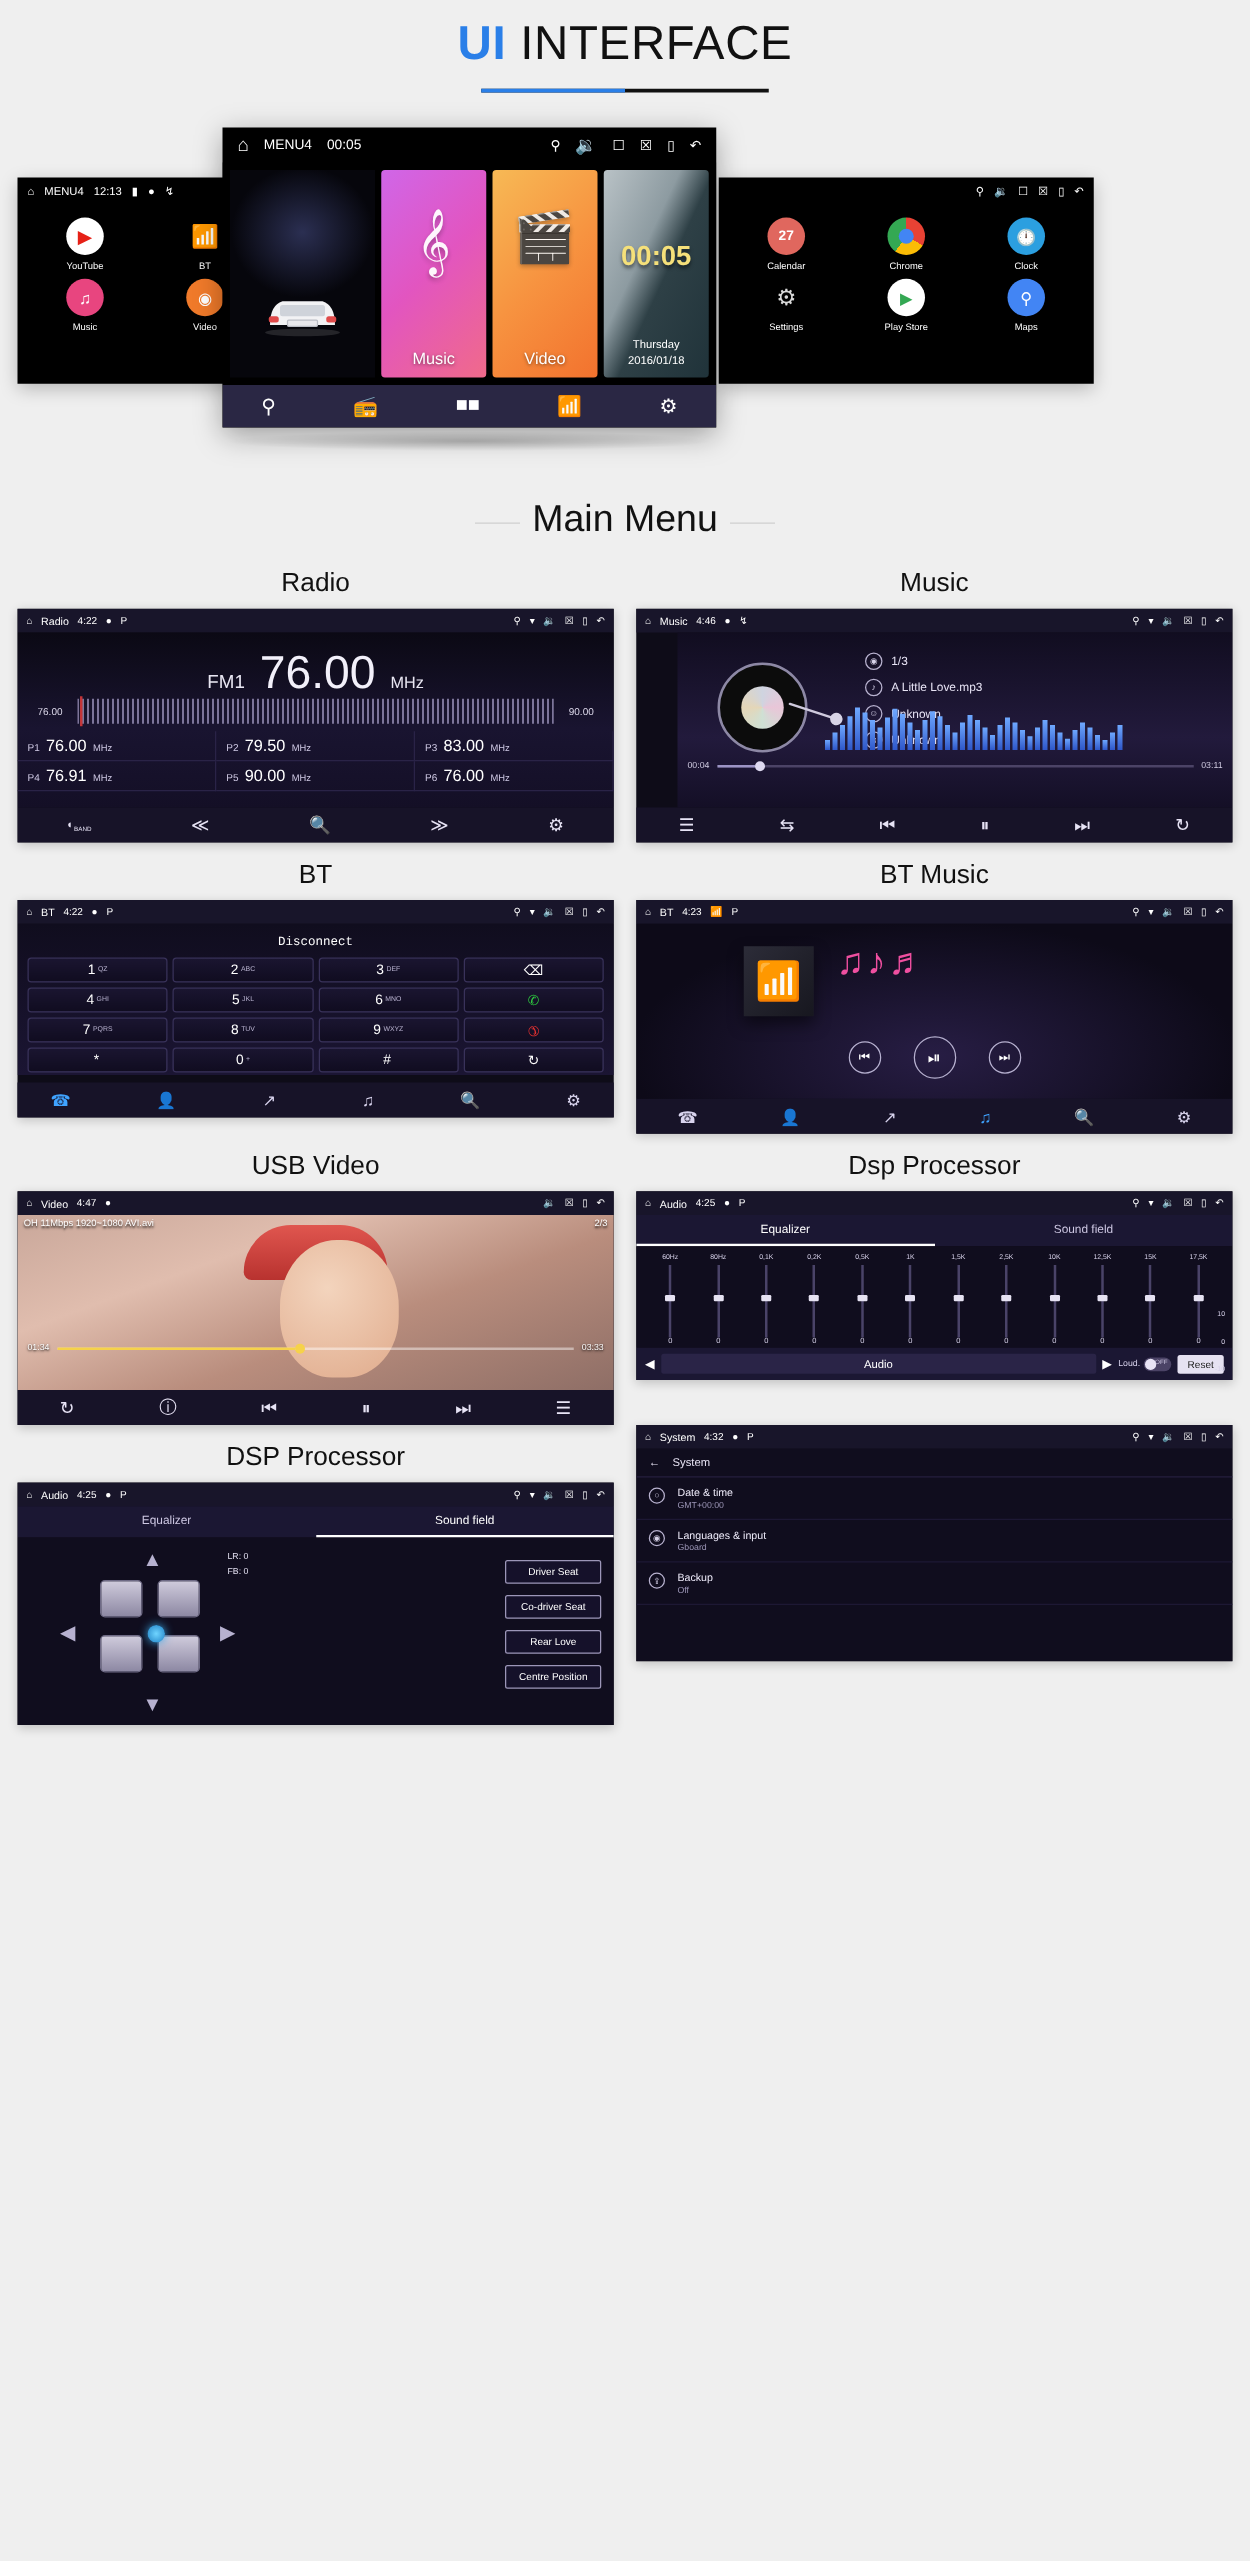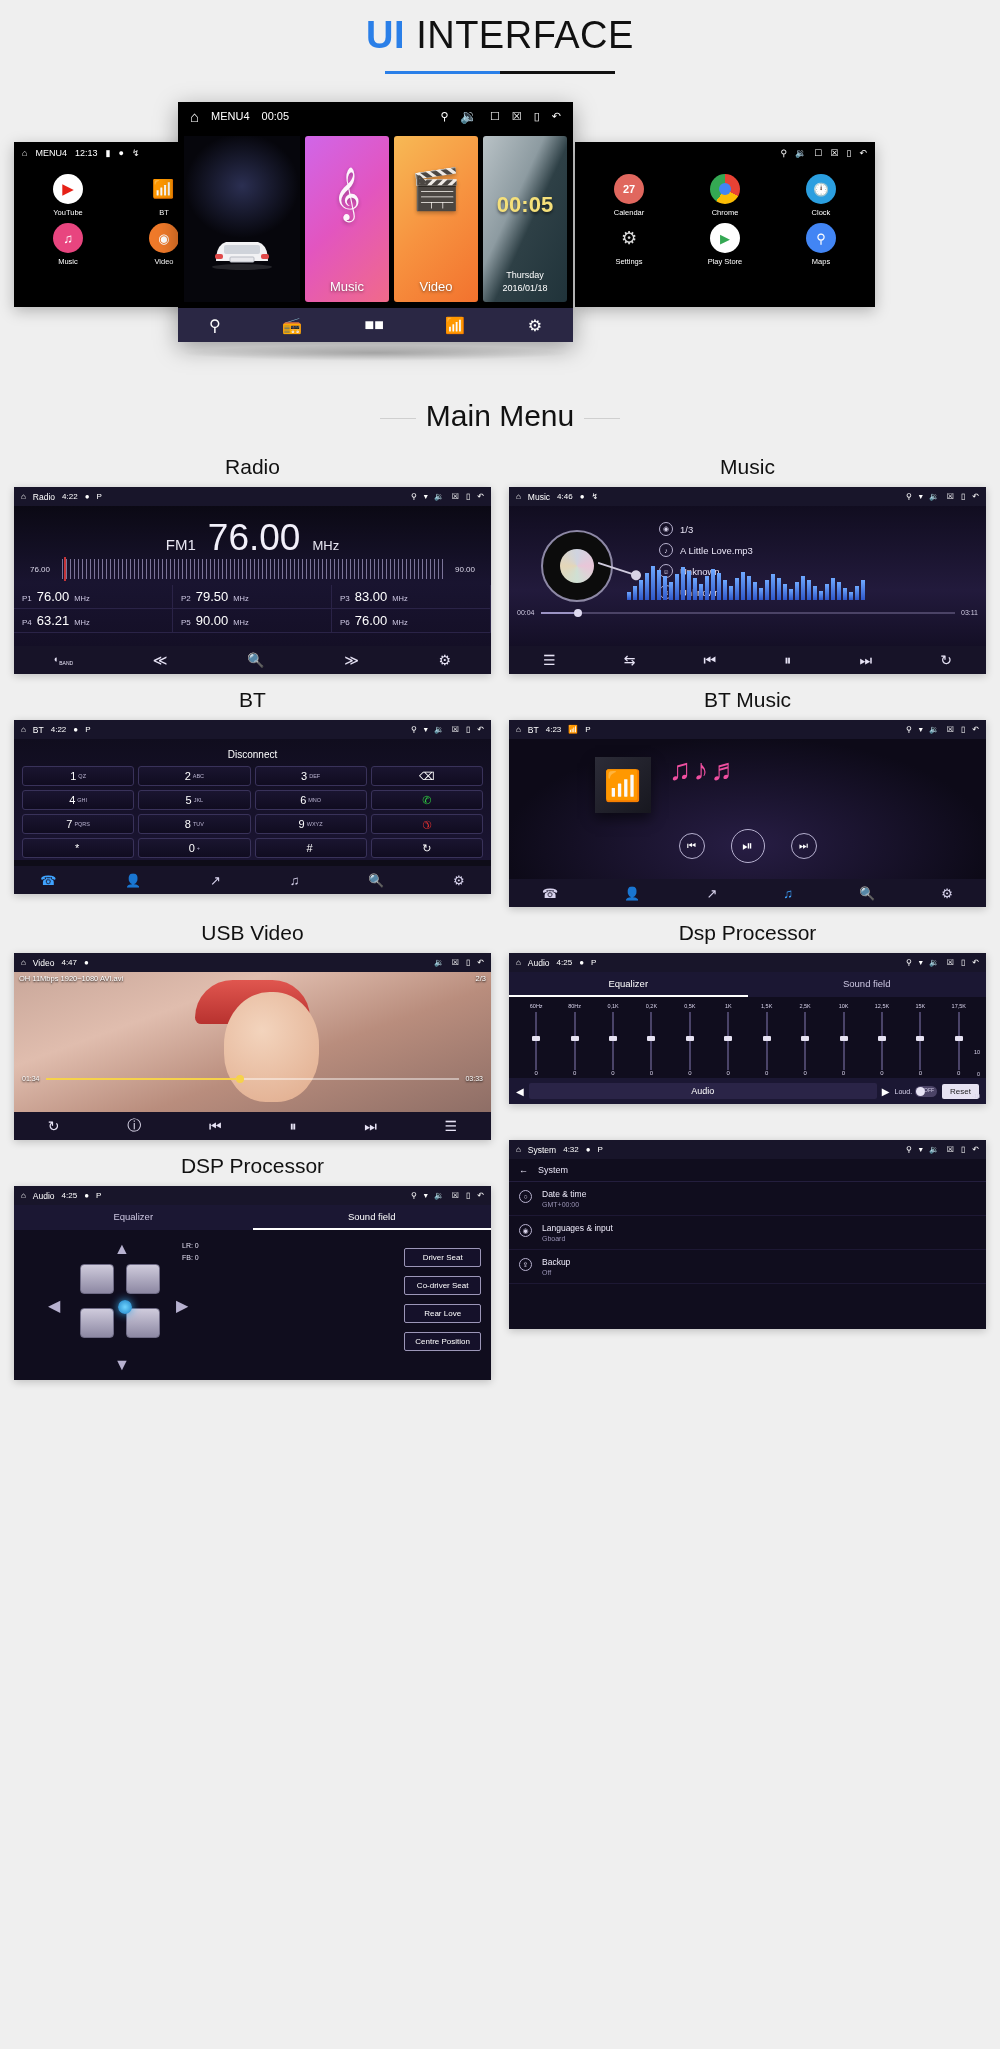--- a/index.html
+++ b/index.html
@@ -114,21 +114,21 @@
   .eq { position:absolute; left:118px; bottom:46px; display:flex; align-items:flex-end; gap:2px; height:44px;}
   .eq i { width:4px; background:linear-gradient(180deg,#6ea8ff,#2f57c9); display:block;}
   .seek { position:absolute; left:0;right:0; bottom:30px; display:flex; align-items:center; gap:6px; padding:0 8px;}
   .seek .t{font-size:7px;color:#cfcae0;}
   .seek .bar{flex:1;height:2px;background:#4b4366;position:relative;}
   .seek .bar b{position:absolute;left:0;top:0;height:2px;width:8%;background:#9b93c4;}
   .seek .bar i{position:absolute;left:8%;top:-3px;width:8px;height:8px;border-radius:50%;background:#ded9f0;}
 
   
   .bt-body{ background:linear-gradient(180deg,#100d1e,#1b1533); padding:4px 8px 2px; }
-  .bt-disc{ text-align:center; color:#fff; font-size:10px; padding:6px 0 6px;}
+  .bt-disc{ text-align:center; color:#fff; font-size:10px; padding:6px 0 6px;font-family:Liberation Mono, monospace;}
   .keys{ display:grid; grid-template-columns:repeat(4,1fr); gap:4px; }
   .key{ background:linear-gradient(180deg,#1a1530,#100c20); border:1px solid #39325a; border-radius:3px;
      height:20px; display:flex; align-items:center; justify-content:center; gap:2px; color:#fff;}
   .key .n{font-size:11px;} .key .s{font-size:5.5px;color:#b9b3d0;}
   .btbar{ display:flex; align-items:center; justify-content:space-around; height:28px; background:#171328;
      color:#d9d4ee; font-size:13px; margin:6px -8px 0;}
 
   
   .btm-body{ height:140px; background:radial-gradient(ellipse at 50% 75%, #271d44 0%, #0d0a18 72%); position:relative;}
   .bt-logo{ position:absolute; left:86px; top:18px; width:56px;height:56px;
@@ -397,21 +397,21 @@
               <span class="f">79.50</span>
               <span class="u">MHz</span>
             </div>
           <div class="pst">
               <span class="p">P3</span>
               <span class="f">83.00</span>
               <span class="u">MHz</span>
             </div>
           <div class="pst">
               <span class="p">P4</span>
-              <span class="f">63.21</span>
+              <span class="f">76.91</span>
               <span class="u">MHz</span>
             </div>
           <div class="pst">
               <span class="p">P5</span>
               <span class="f">90.00</span>
               <span class="u">MHz</span>
             </div>
           <div class="pst">
               <span class="p">P6</span>
               <span class="f">76.00</span>
@@ -439,21 +439,21 @@
         <span>●</span>
         <span>↯</span>
         <span class="sp"></span>
         <span>⚲</span>
         <span>▾</span>
         <span>🔉</span>
         <span>☒</span>
         <span>▯</span>
         <span>↶</span>
       </div>
-      <div class="music-body" style="position:relative;">
+      <div class="music-body" style="position:relative;margin-left:33px;">
         <div class="vinyl-wrap">
           <div class="vinyl">
               <div class="lbl"></div>
             </div>
           <div class="tonearm"></div>
         </div>
         <div class="meta">
           <div class="mrow">
               <span class="ci">◉</span>
               <span>1/3</span>

